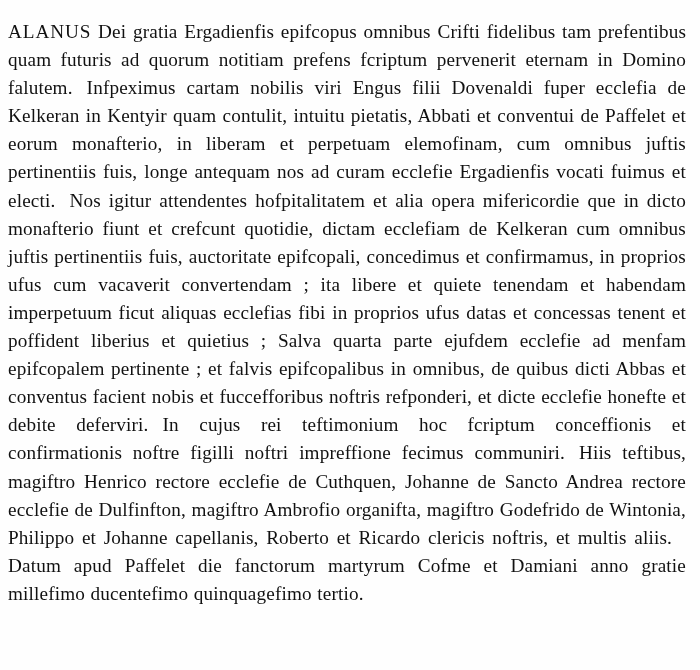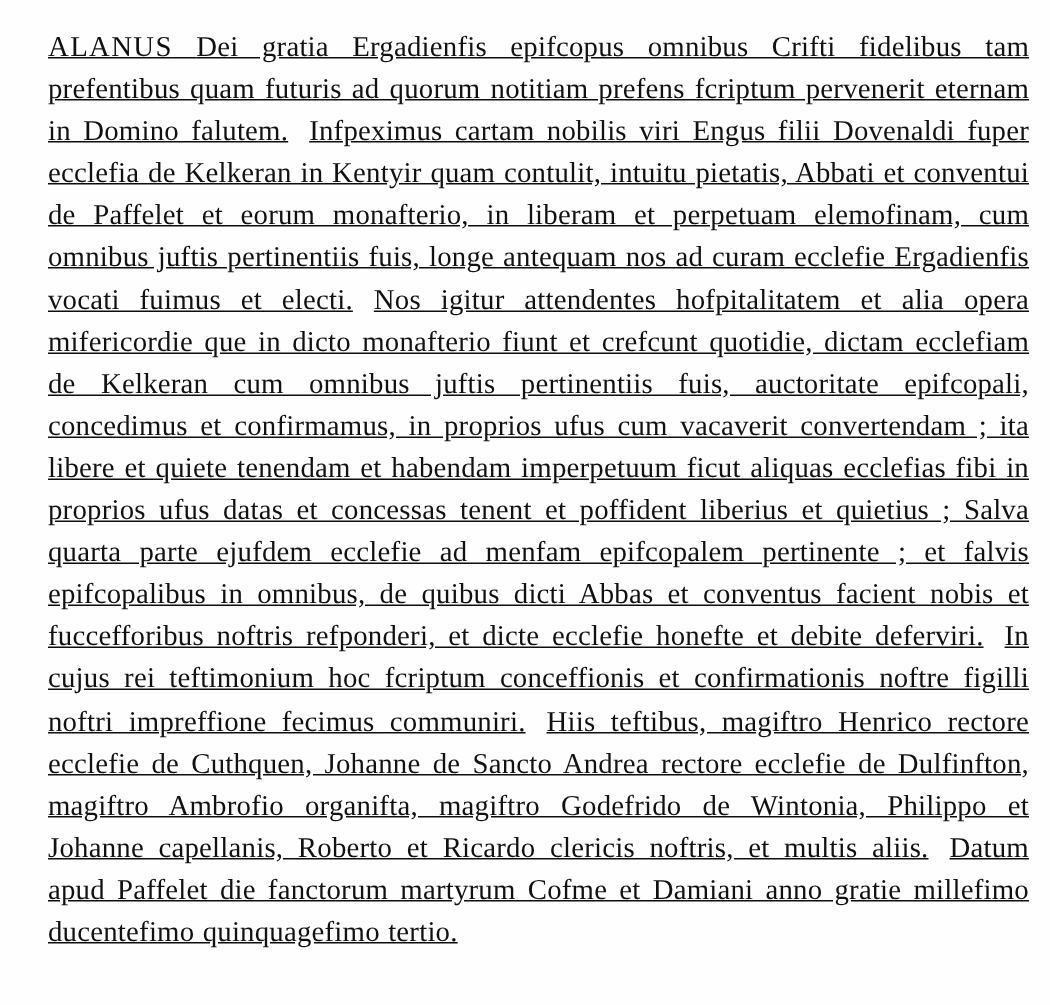--- a/index.html
+++ b/index.html
@@ -11,23 +11,22 @@
     height: 670px;
     background: #ffffff;
     font-family: "Liberation Serif", serif;
     color: #0d0d0d;
     overflow: hidden;
   }
   .page {
     box-sizing: border-box;
     width: 700px;
     height: 670px;
-    padding: 18px 14px 0 32px;
+    padding: 18px 14px 0 8px;
     background: #fefefe;
-    text-decoration: underline;
   }
   .charter-text {
     font-family: "Liberation Serif", serif;
     font-size: 19.2px;
     line-height: 28.1px;
     text-align: justify;
     text-justify: inter-word;
     letter-spacing: 0.15px;
     word-spacing: 0.6px;
     color: #111111;

